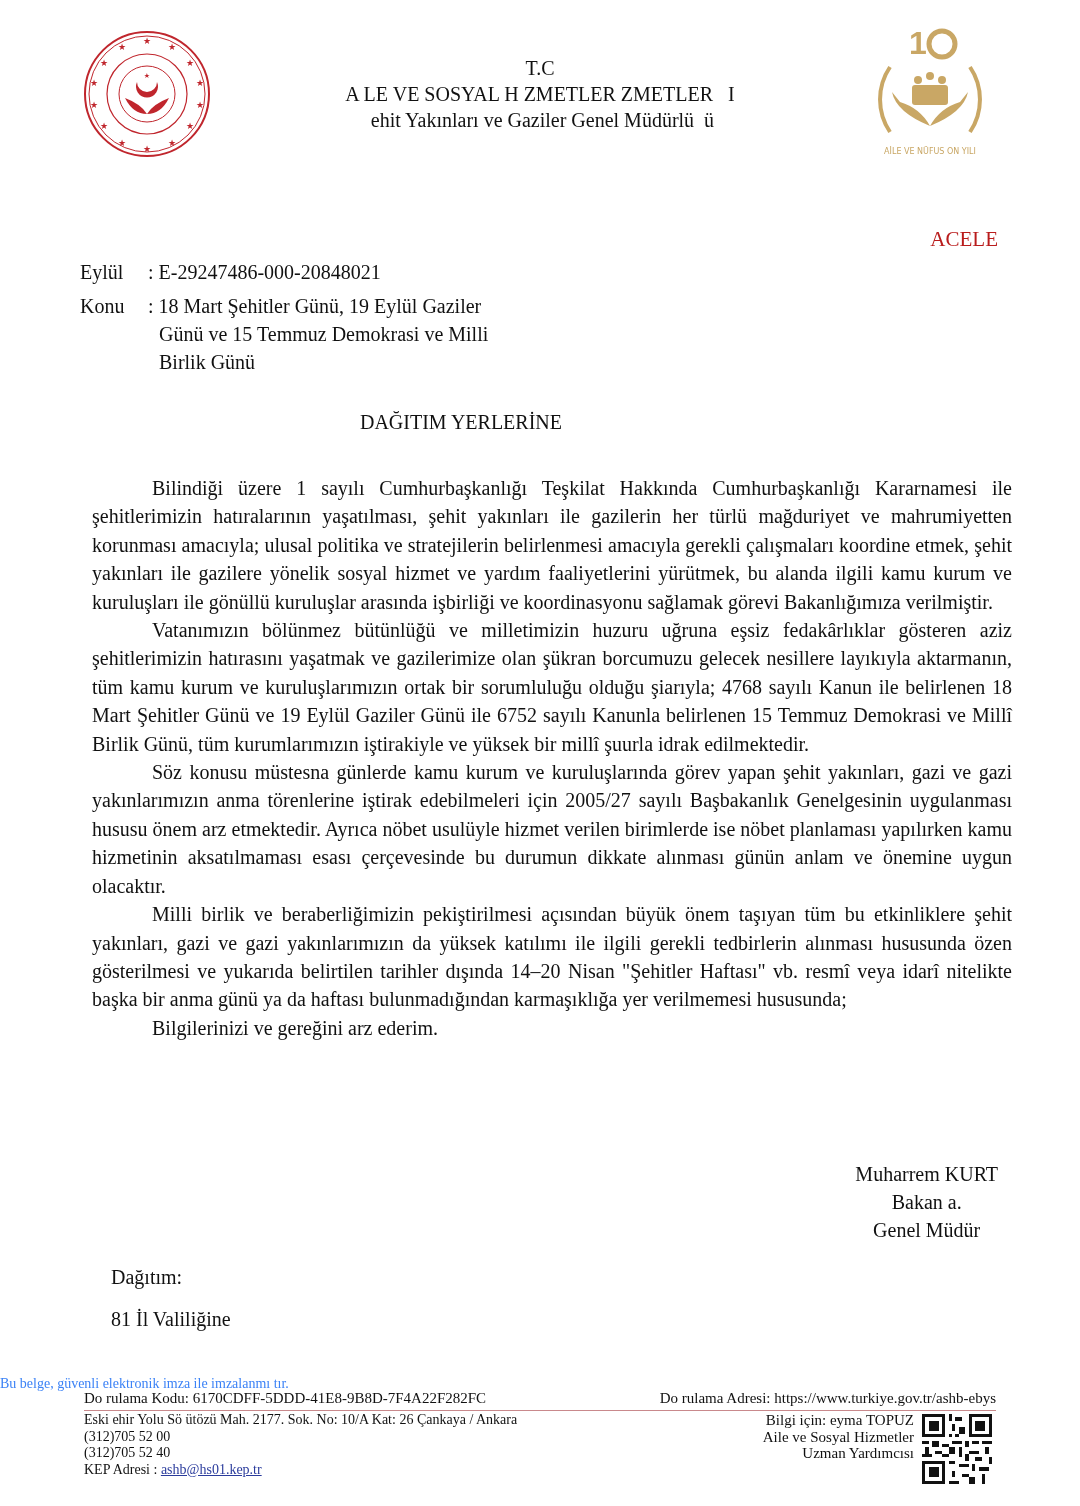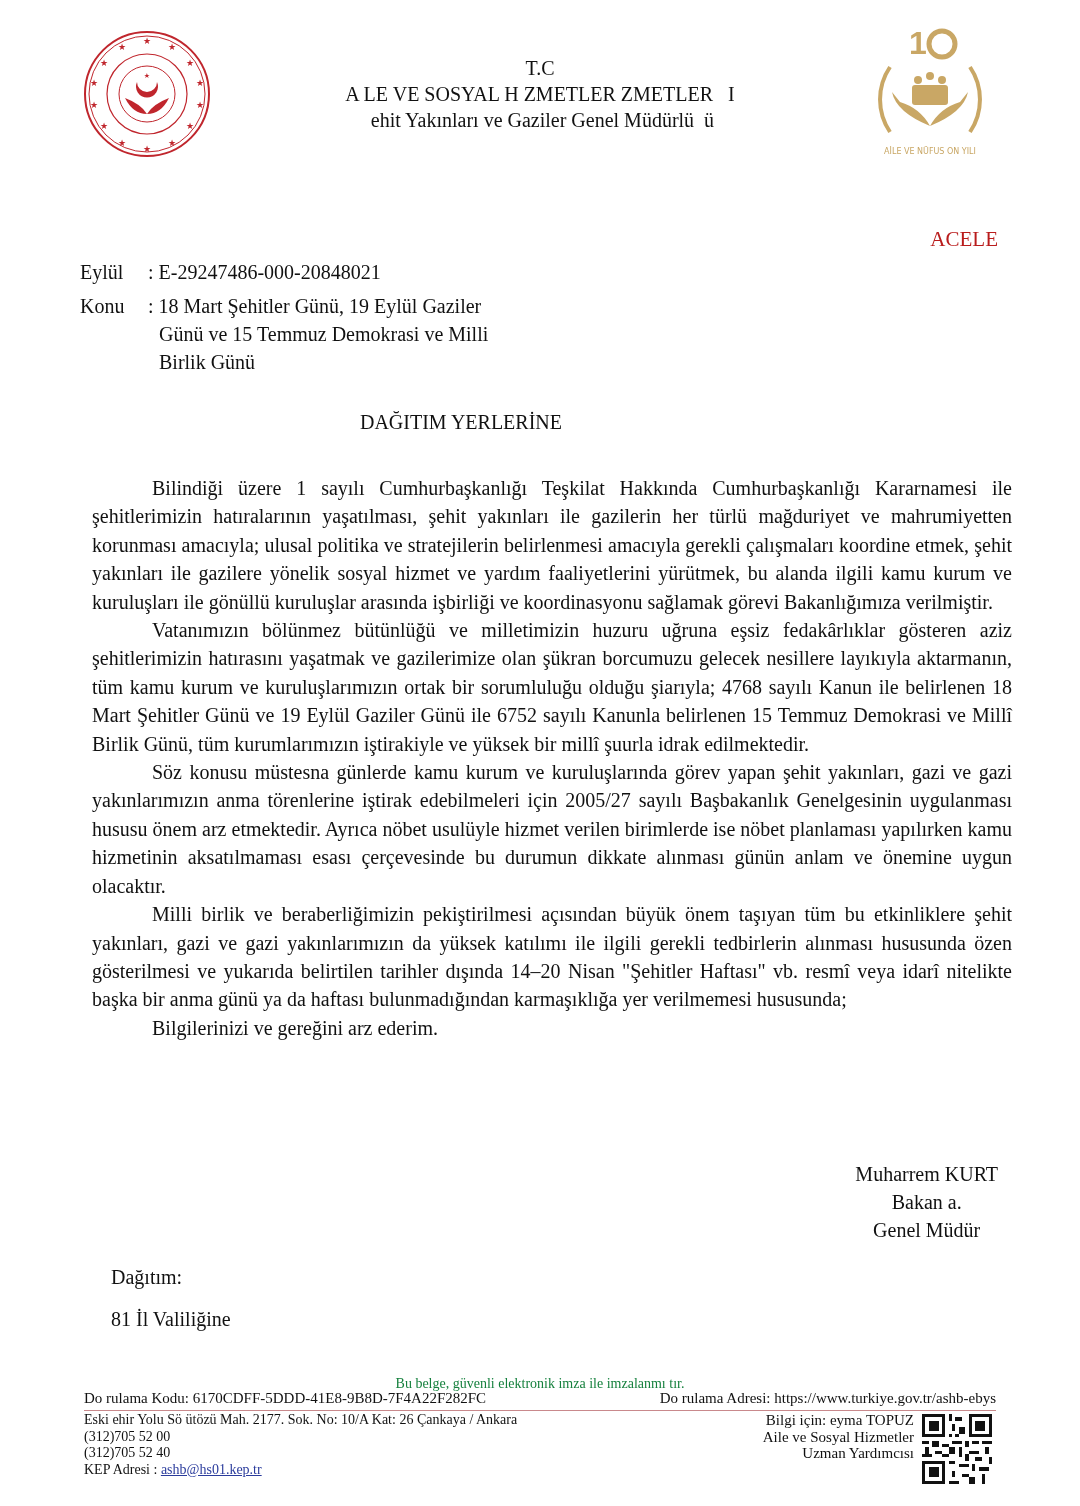--- a/index.html
+++ b/index.html
@@ -95,22 +95,22 @@
       font-size: 20px;
       line-height: 30px;
       margin-left: 31px;
     }
     .distribution .dlist { margin-top: 12px; }
     
     .esign-note {
       position: absolute;
       left: 0; width: 1080px;
       top: 1376px;
-      text-align: center;
-      color: #15803d;
+      text-align: left;
+      color: #3b82f6;
       font-size: 14px;
     }
     .verify-row {
       position: absolute;
       left: 84px; top: 1390px;
       width: 912px;
       font-size: 15px;
       display: flex;
       justify-content: space-between;
     }

